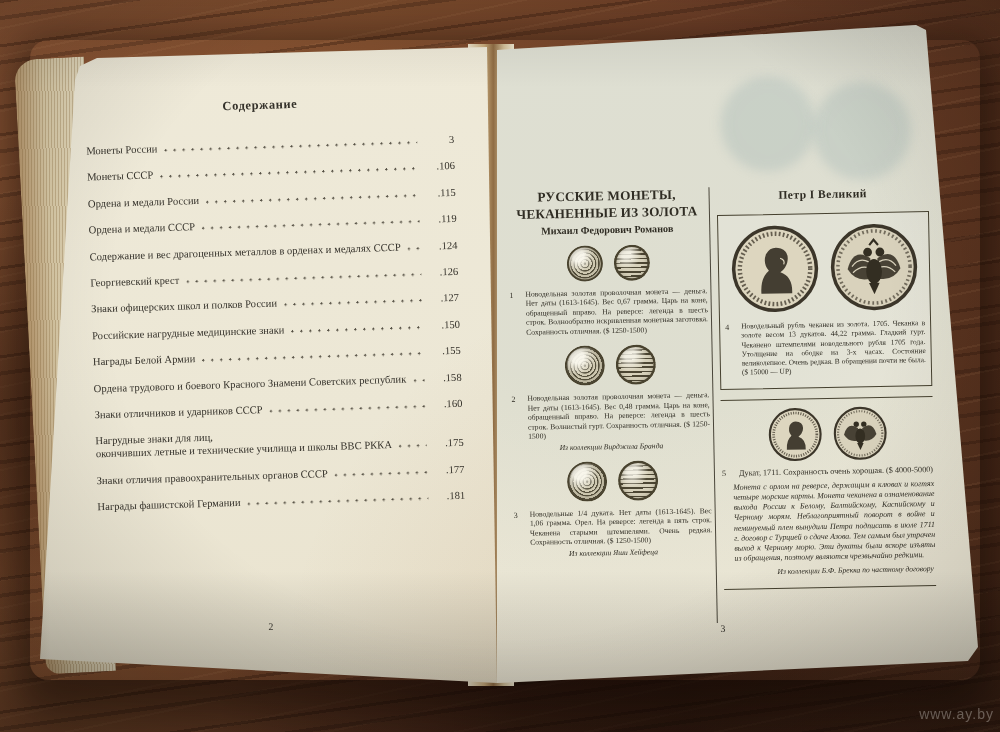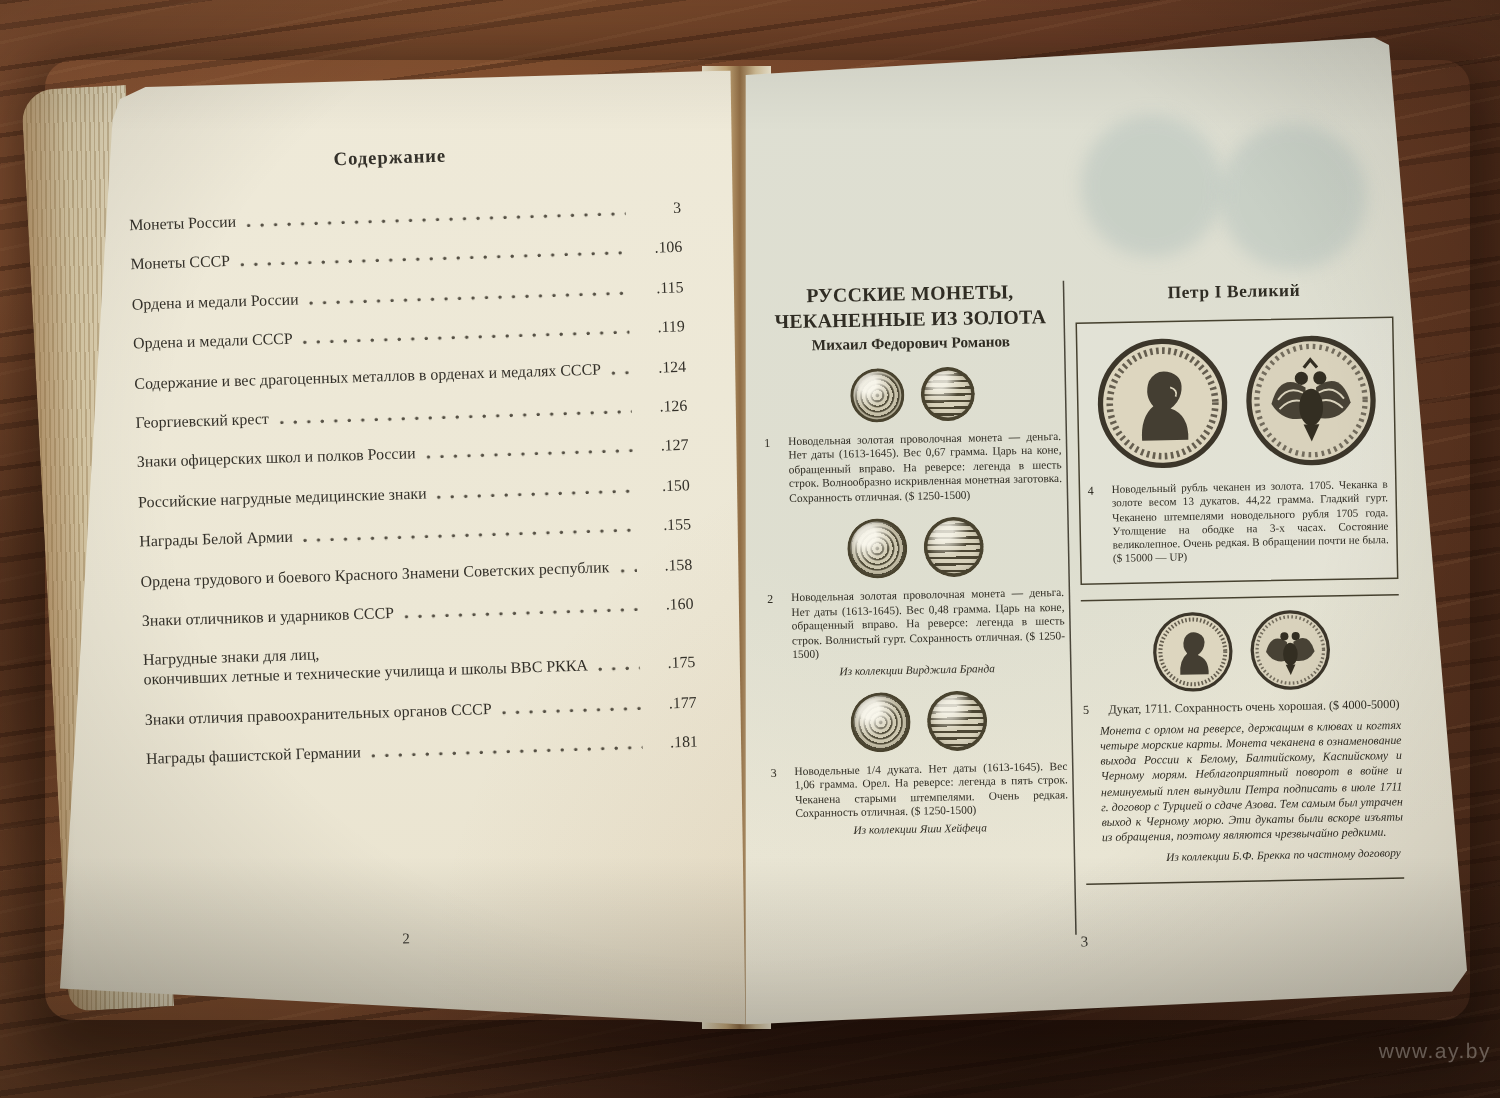--- a/index.html
+++ b/index.html
@@ -95,21 +95,21 @@
       repeating-radial-gradient(circle at 50% 50%, #55503d 0 .8px, #cfc9b1 1.6px 3.4px);
     box-shadow:inset 0 0 0 2px #49432f, inset 0 0 7px rgba(40,34,18,.65);}
   .coin.legend{background:
       radial-gradient(circle at 35% 25%, rgba(250,248,238,.8) 0 14%, transparent 42%),
       repeating-linear-gradient(180deg,#4d4734 0 1.6px,#d7d1ba 1.6px 4.4px);
     box-shadow:inset 0 0 0 2.4px #49432f, inset 0 0 6px rgba(40,34,18,.6);}
   .coin.s36{width:36px;height:36px;}
   .coin.s40{width:40px;height:40px;}
   svg.coin-svg{display:block;}
 
-  .watermark{position:absolute;right:6px;bottom:24px;font-size:14px;letter-spacing:1px;
+  .watermark{position:absolute;right:6px;bottom:10px;font-size:14px;letter-spacing:1px;
     color:rgba(215,210,202,.38);font-family:"Liberation Sans",sans-serif;}
 </style>
 </head>
 <body>
 
 <div class="wood"></div>
 <div class="book-shadow"></div>
 <div class="stack-left"></div>
 <div class="gutter"></div>
 

